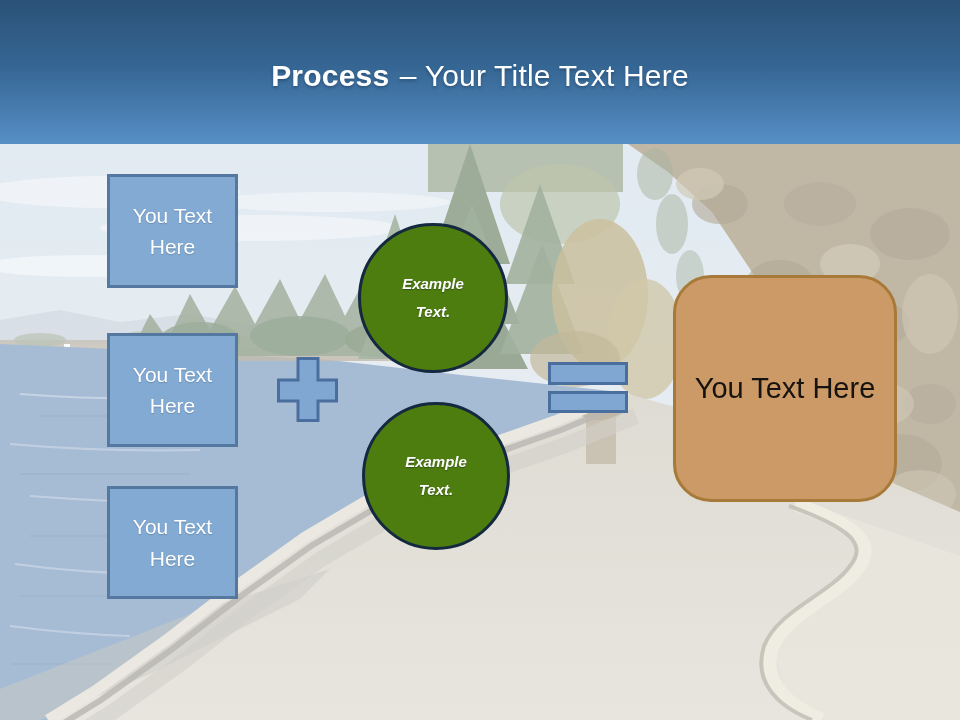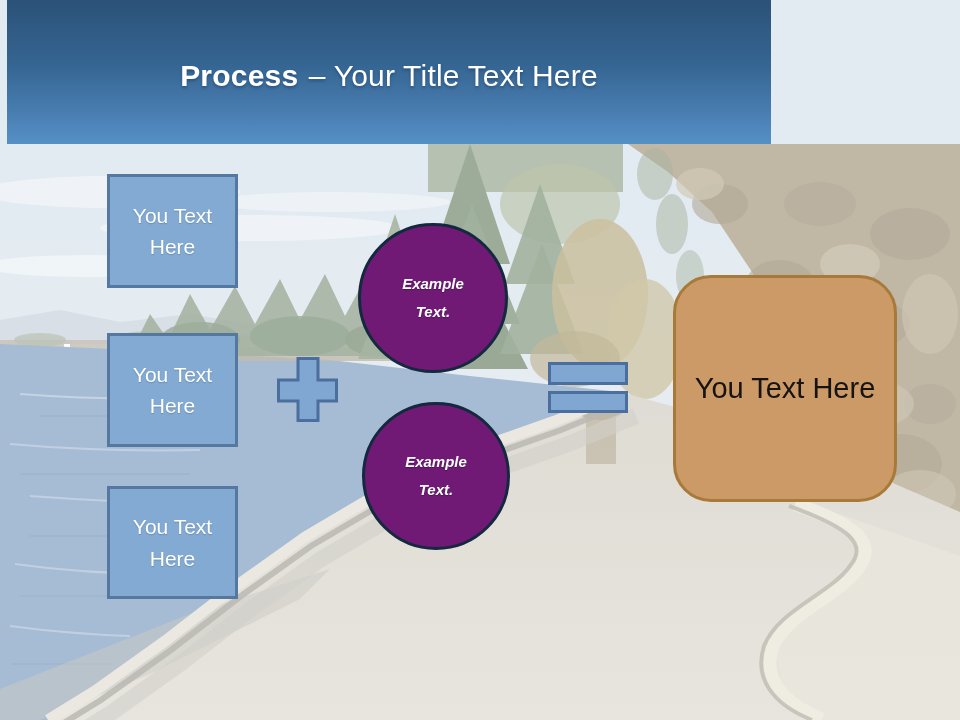--- a/index.html
+++ b/index.html
@@ -4,23 +4,23 @@
 <style>
   html,body{margin:0;padding:0;}
   body{
     width:960px;height:720px;overflow:hidden;position:relative;
     font-family:"Liberation Sans",sans-serif;background:#e2ebf2;
   }
   .slide{position:absolute;inset:0;width:960px;height:720px;}
 
   
   .header{
-    position:absolute;left:0;top:0;width:764px;height:144px;
+    position:absolute;left:0;top:0;width:960px;height:144px;
     background:linear-gradient(180deg,#2b5278 0%,#356592 45%,#4d83b8 85%,#5590c5 100%);
-    display:flex;align-items:center;justify-content:center;margin-left:7px;
+    display:flex;align-items:center;justify-content:center;
   }
   .title{
     color:#ffffff;font-size:30px;padding-top:8px;
     text-shadow:0 2px 3px rgba(15,35,60,.35);
     letter-spacing:.2px;white-space:nowrap;
   }
   .title .bold{font-weight:700;margin-right:.35em;}
   .title .rest{font-weight:400;}
 
   
@@ -44,21 +44,21 @@
 
   .eq-bar{
     position:absolute;box-sizing:border-box;left:548px;width:80px;height:23px;
     background:#7fa7d1;border:3px solid #4a6f9e;
   }
   .eq1{top:362px;}
   .eq2{top:391px;height:22px;}
 
   .circle{
     position:absolute;box-sizing:border-box;border-radius:50%;
-    background:#701a75;border:3px solid #14293f;
+    background:#4d7c0f;border:3px solid #14293f;
     display:flex;align-items:center;justify-content:center;text-align:center;
     color:#ffffff;font-size:15px;font-weight:700;font-style:italic;line-height:1.9;
     text-shadow:0 1px 1px rgba(10,20,35,.4);
     padding:0 28px;
   }
   .circ1{left:358px;top:223px;width:150px;height:150px;}
   .circ2{left:362px;top:402px;width:148px;height:148px;}
 
   .result{
     position:absolute;box-sizing:border-box;left:673px;top:275px;width:224px;height:227px;

